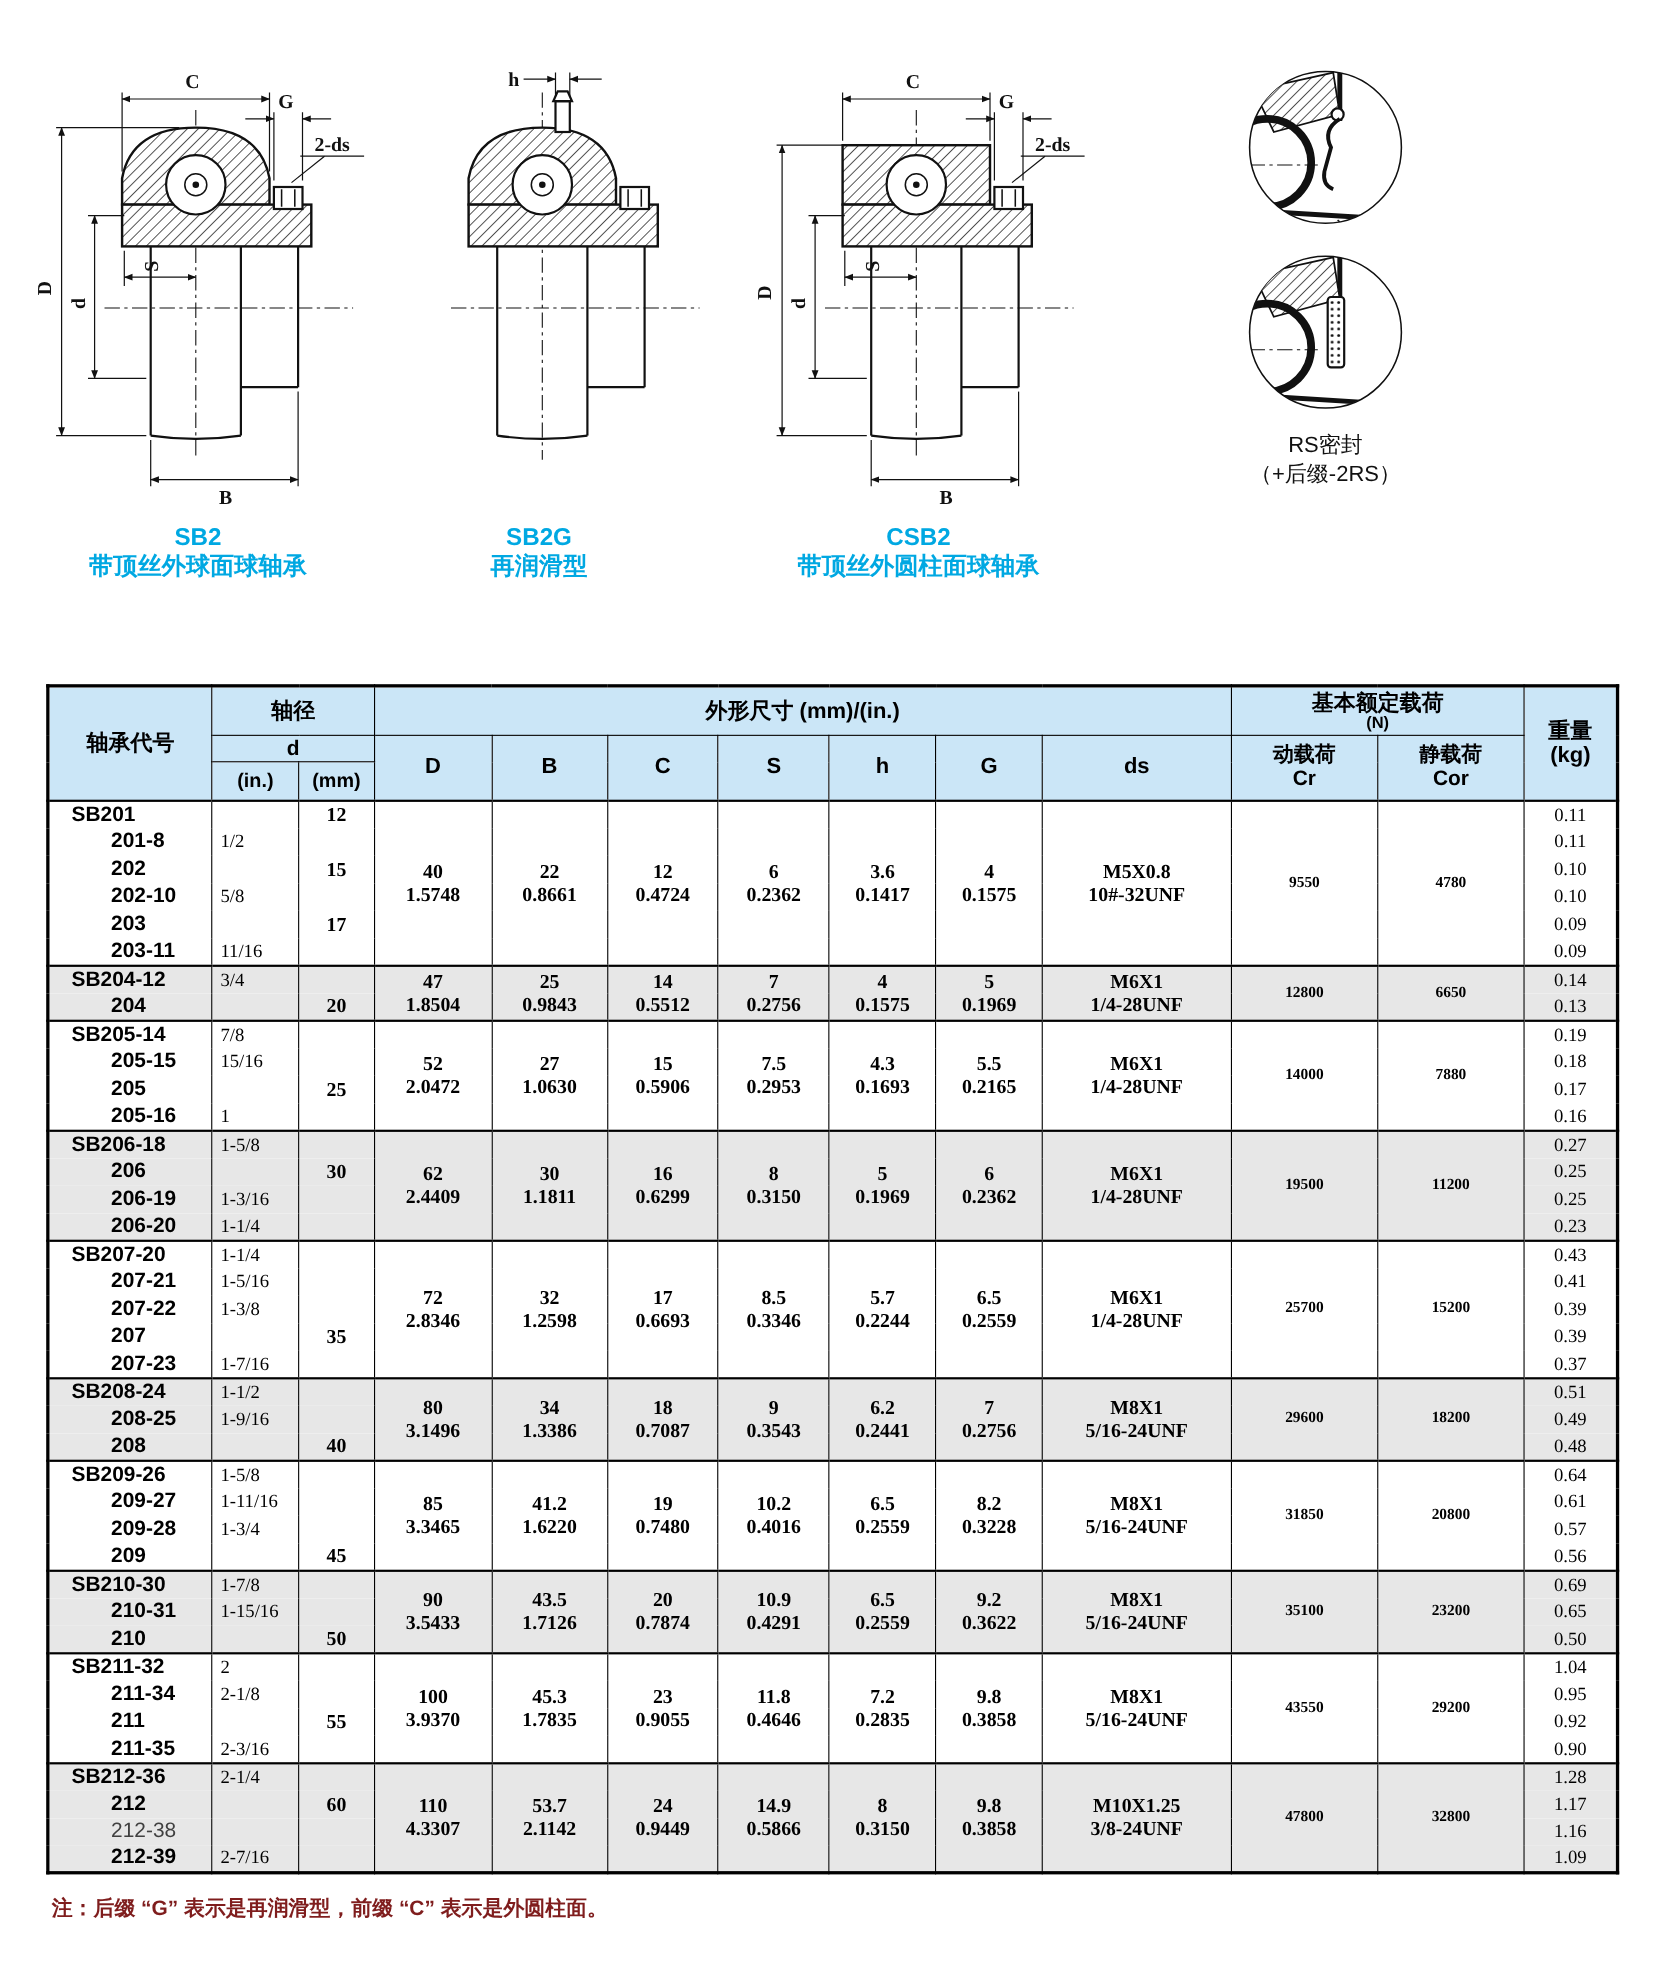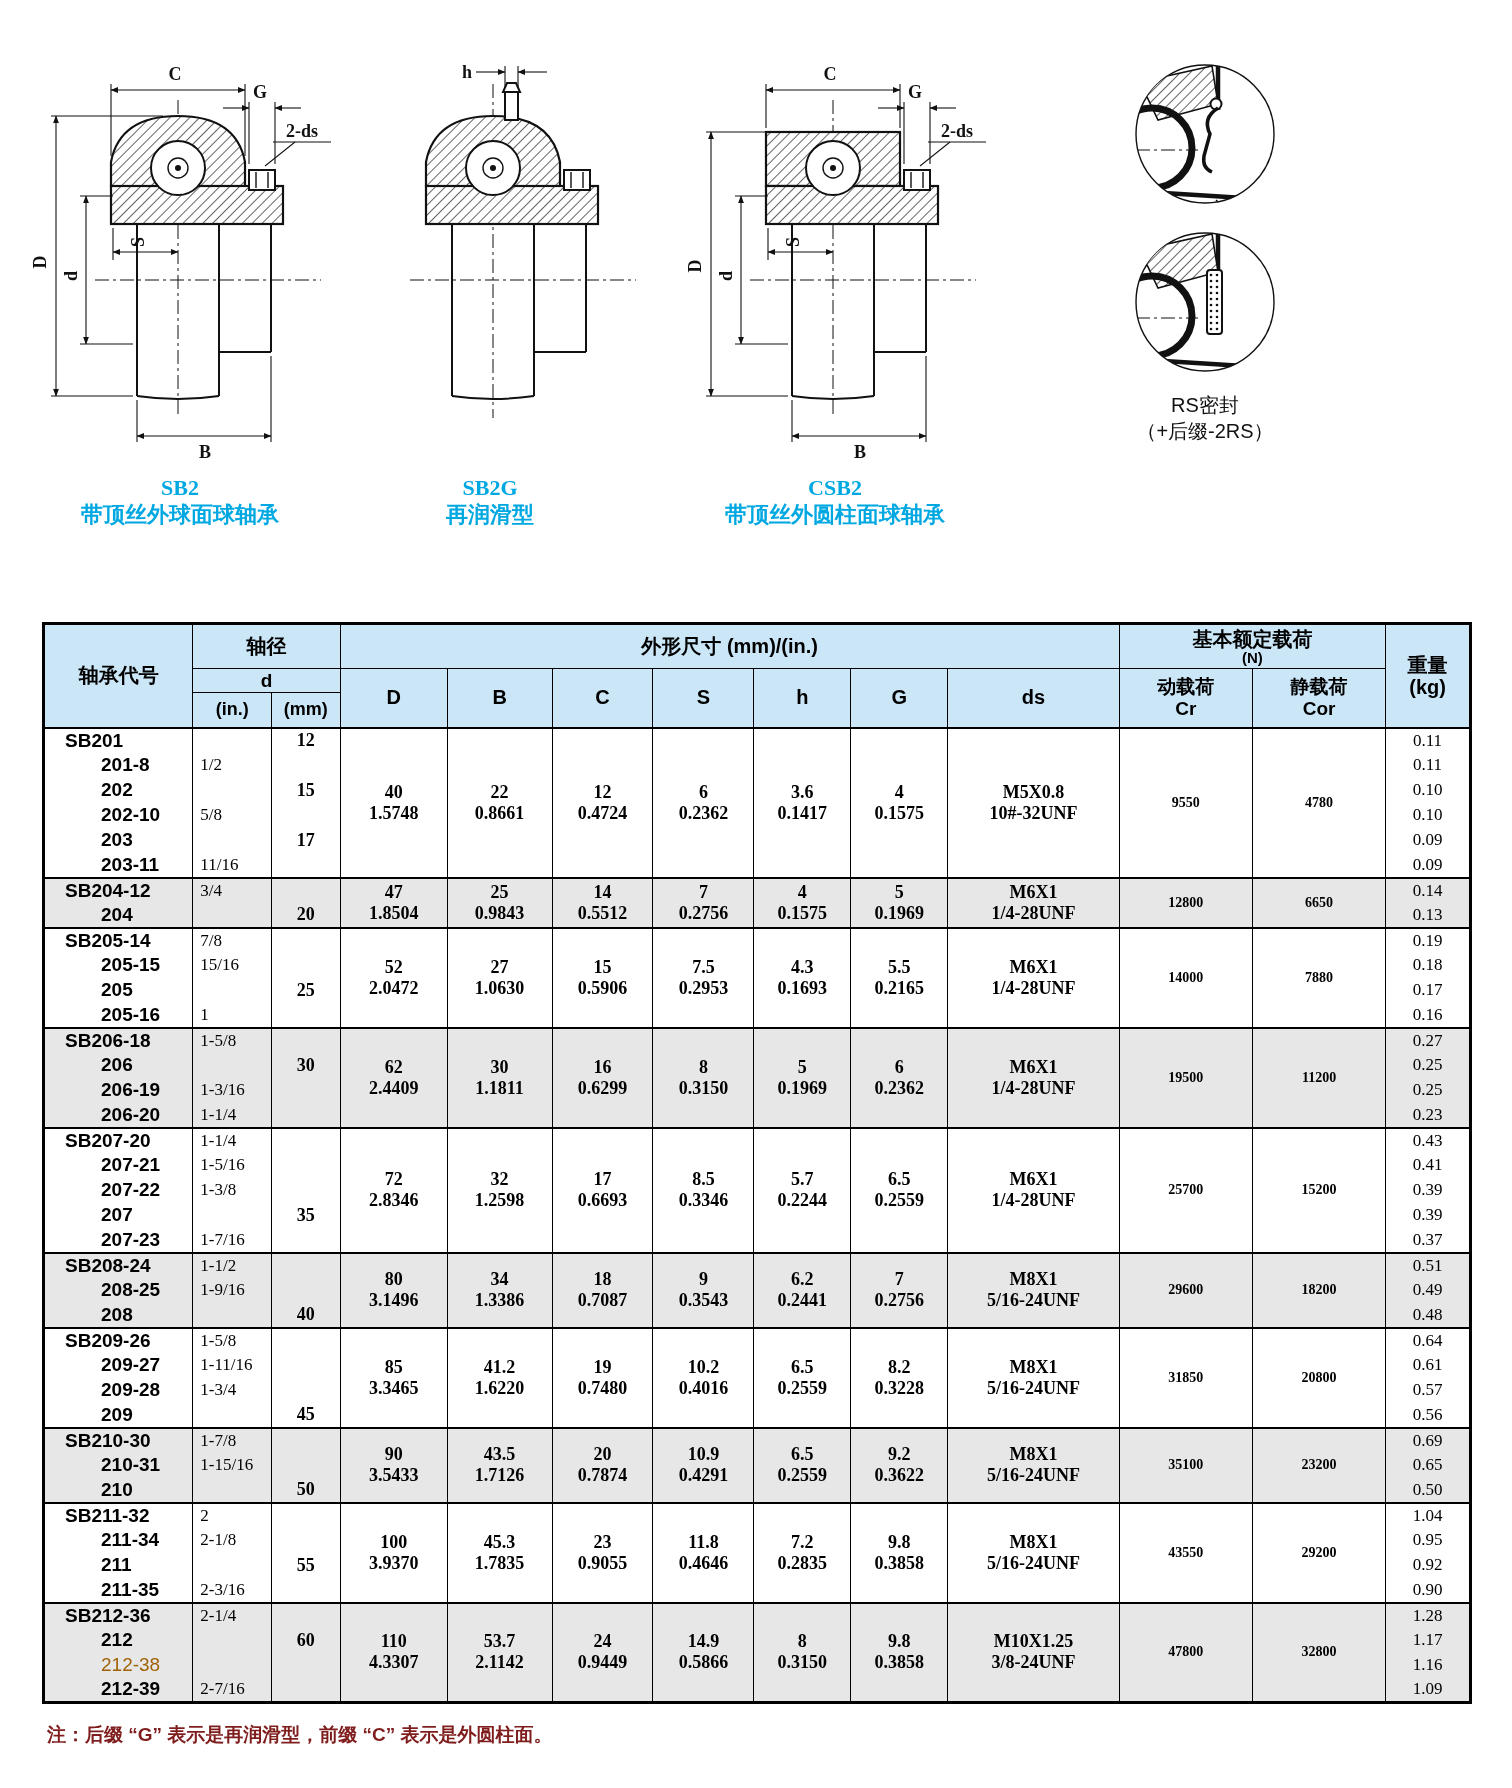--- a/index.html
+++ b/index.html
@@ -6,21 +6,21 @@
   .page{position:relative;width:1512px;height:1788px;background:#ffffff;overflow:hidden;
         font-family:"Liberation Sans",sans-serif;color:#111;}
   
   .figblock{position:absolute;top:44px;}
   #figblock1{left:20px;width:320px;}
   #figblock2{left:340px;width:300px;}
   #figblock3{left:670px;width:330px;}
   #sealblock{left:1040px;width:330px;}
   .fig-svg{display:block;margin:0 auto;}
   .fig-caption{margin-top:10px;text-align:center;line-height:27px;}
-  .fig-code{font-size:22px;font-weight:bold;font-family:Liberation Serif, serif;}
+  .fig-code{font-size:22px;font-weight:bold;}
   .fig-name{font-size:22px;font-weight:bold;text-align:center;}
   .blue{color:#00a8e2;}
   .seal-caption{margin-top:8px;text-align:center;font-weight:normal;font-size:20px;line-height:26px;color:#111;}
   
   .hatched{fill:url(#hx);stroke:#111;stroke-width:2.2;}
   .wh{fill:#fff;stroke:#111;stroke-width:2;}
   .thin{fill:none;stroke:#111;stroke-width:1.4;}
   .med{fill:none;stroke:#111;stroke-width:2;}
   .cl{stroke:#111;stroke-width:1;stroke-dasharray:14 4 3 4;fill:none;}
   .ext{stroke:#111;stroke-width:1.1;fill:none;}
@@ -41,21 +41,21 @@
   .h3{height:35px;font-size:18px;}
   th .sub{font-size:15px;line-height:16px;font-weight:bold;}
   th .main{line-height:22px;}
   .dimhead{font-size:20px;}
   .spec-table tbody tr{height:25px;}
   .spec-table tbody td{border-top:0;border-bottom:0;color:#000;}
   .spec-table tbody tr.gf td{border-top:2px solid #000;}
   .spec-table tbody tr.shaded td{background:#e7e7e7;}
   td.code{font-family:"Liberation Sans",sans-serif;font-weight:bold;font-size:19px;text-align:left;padding-left:20px;}
   td.code.ind{padding-left:56px;}
-  td.code.light{color:#a16207;font-weight:normal;}
+  td.code.light{color:#404040;font-weight:normal;}
   td.din{font-family:"Liberation Serif",serif;font-size:17px;text-align:left;padding-left:7px;}
   td.dmm{font-family:"Liberation Serif",serif;font-weight:bold;font-size:18px;text-align:center;}
   td.dimc{font-family:"Liberation Serif",serif;font-weight:bold;font-size:18px;text-align:center;line-height:21px;}
   td.load{font-family:"Liberation Serif",serif;font-weight:bold;font-size:14px;text-align:center;}
   td.wt{font-family:"Liberation Serif",serif;font-size:17px;text-align:center;}
   
   .footnote{position:absolute;left:47px;top:1722px;font-size:19px;font-weight:bold;color:#7f1d1d;}
 </style>
 </head>
 <body>

